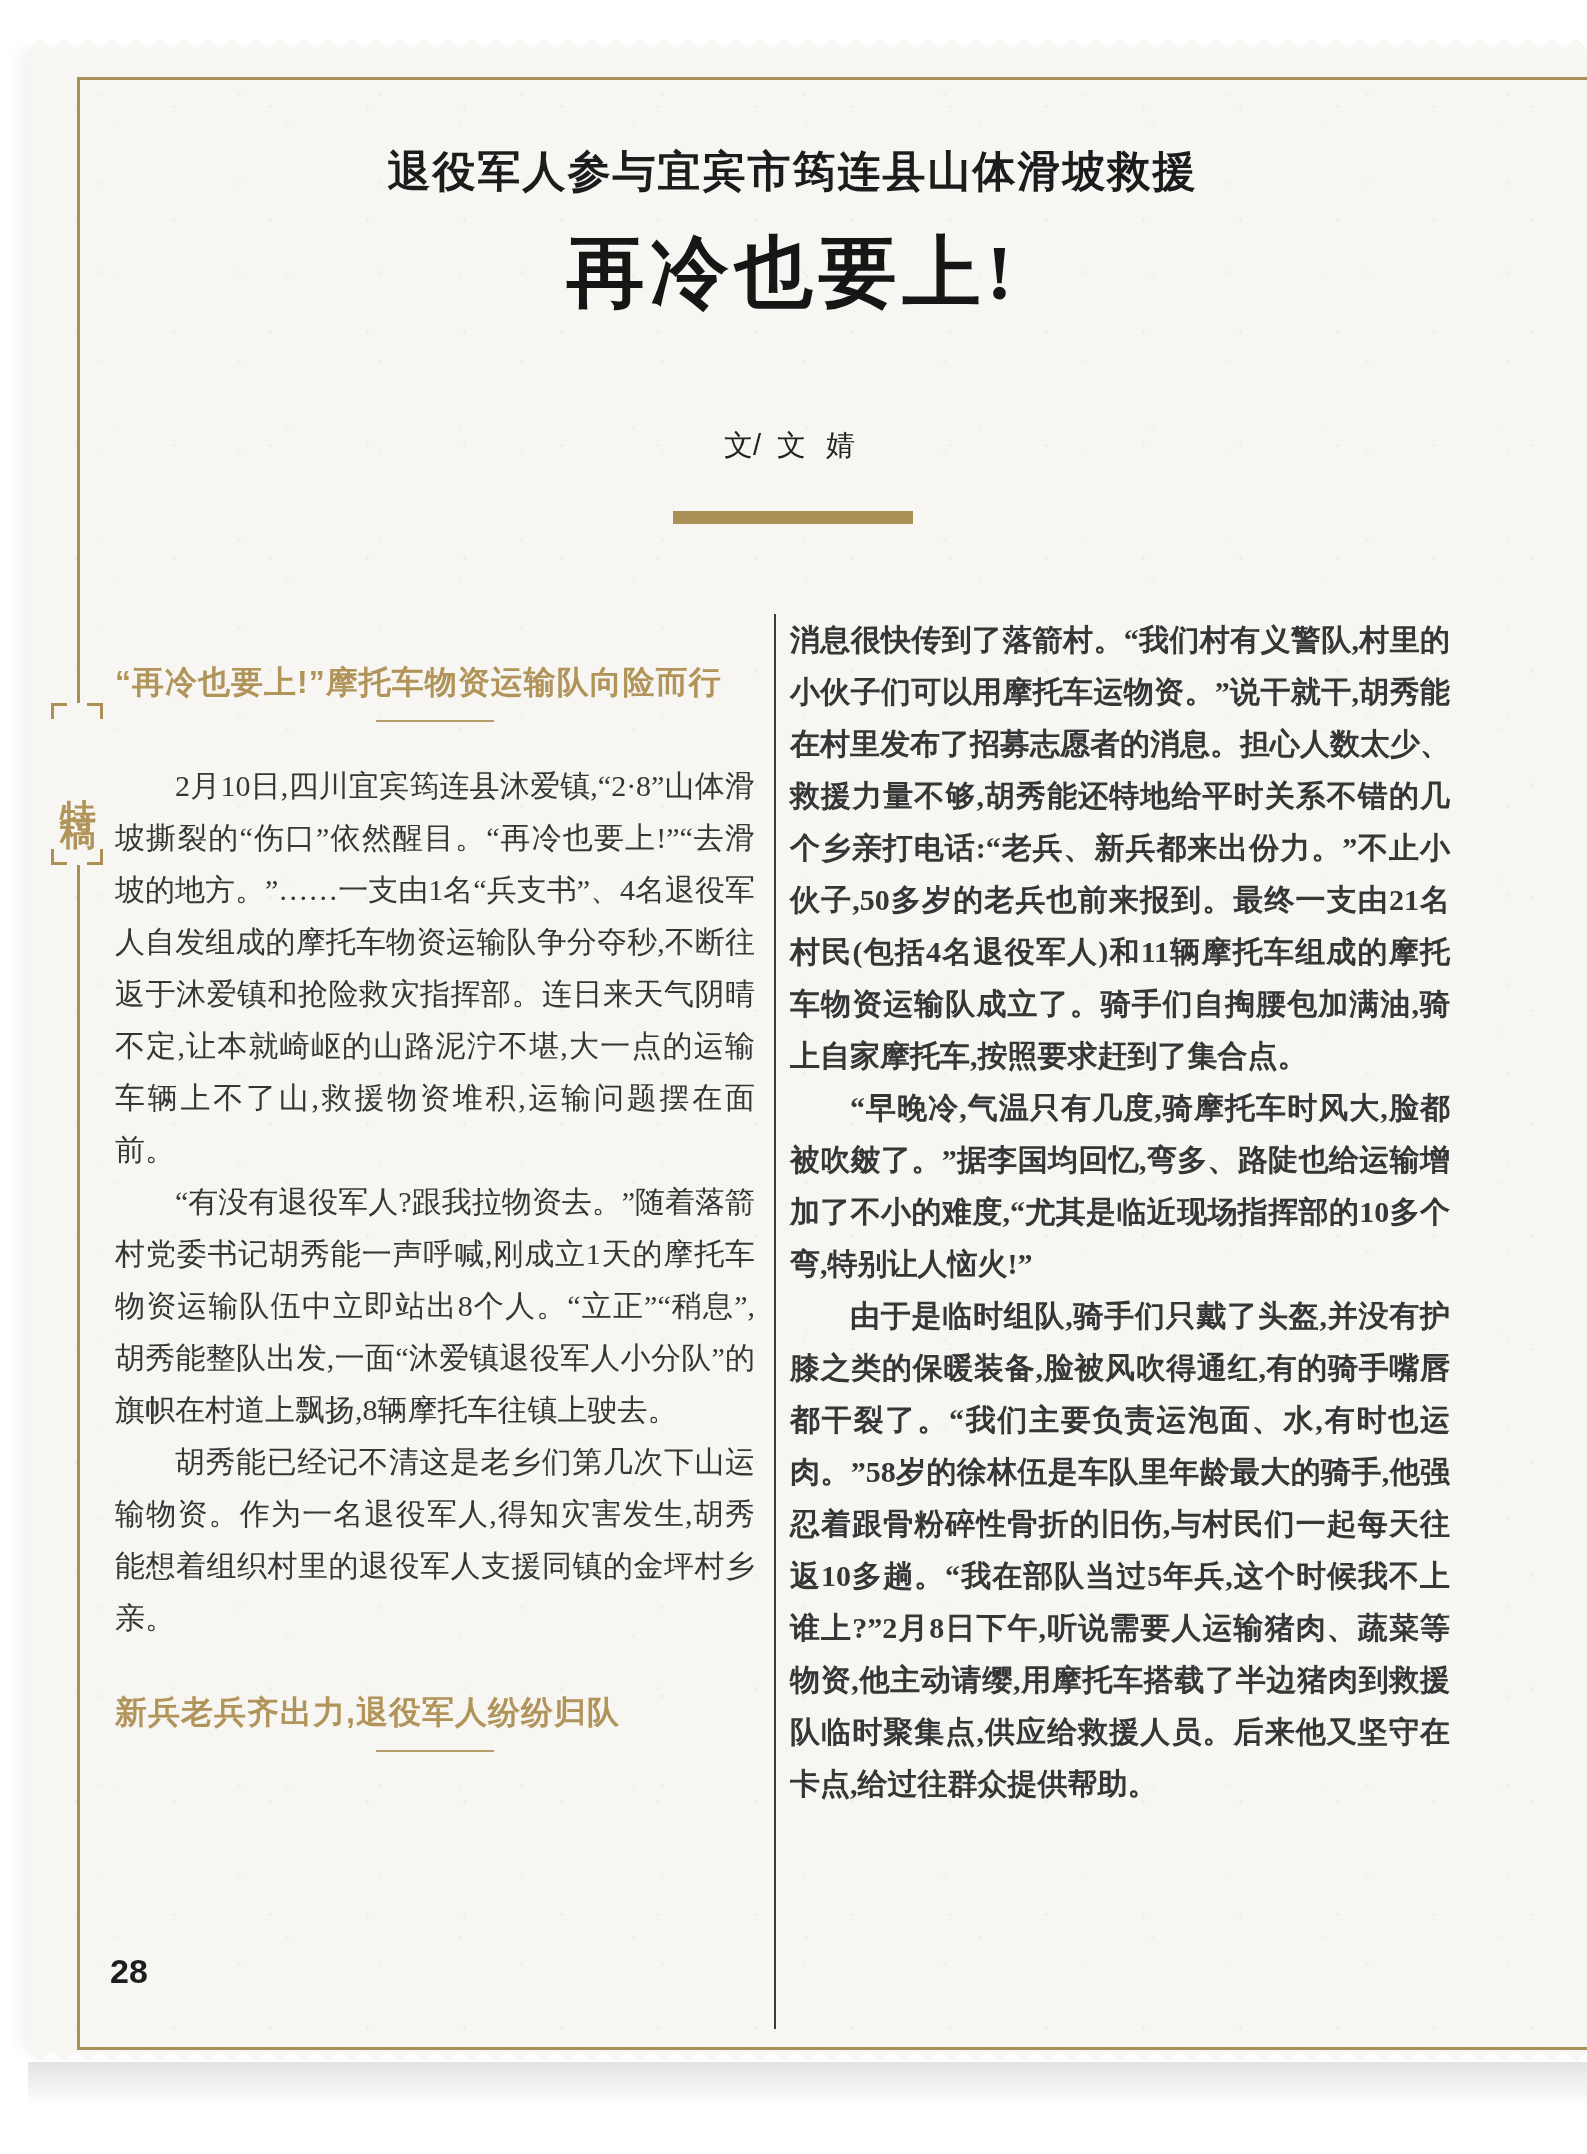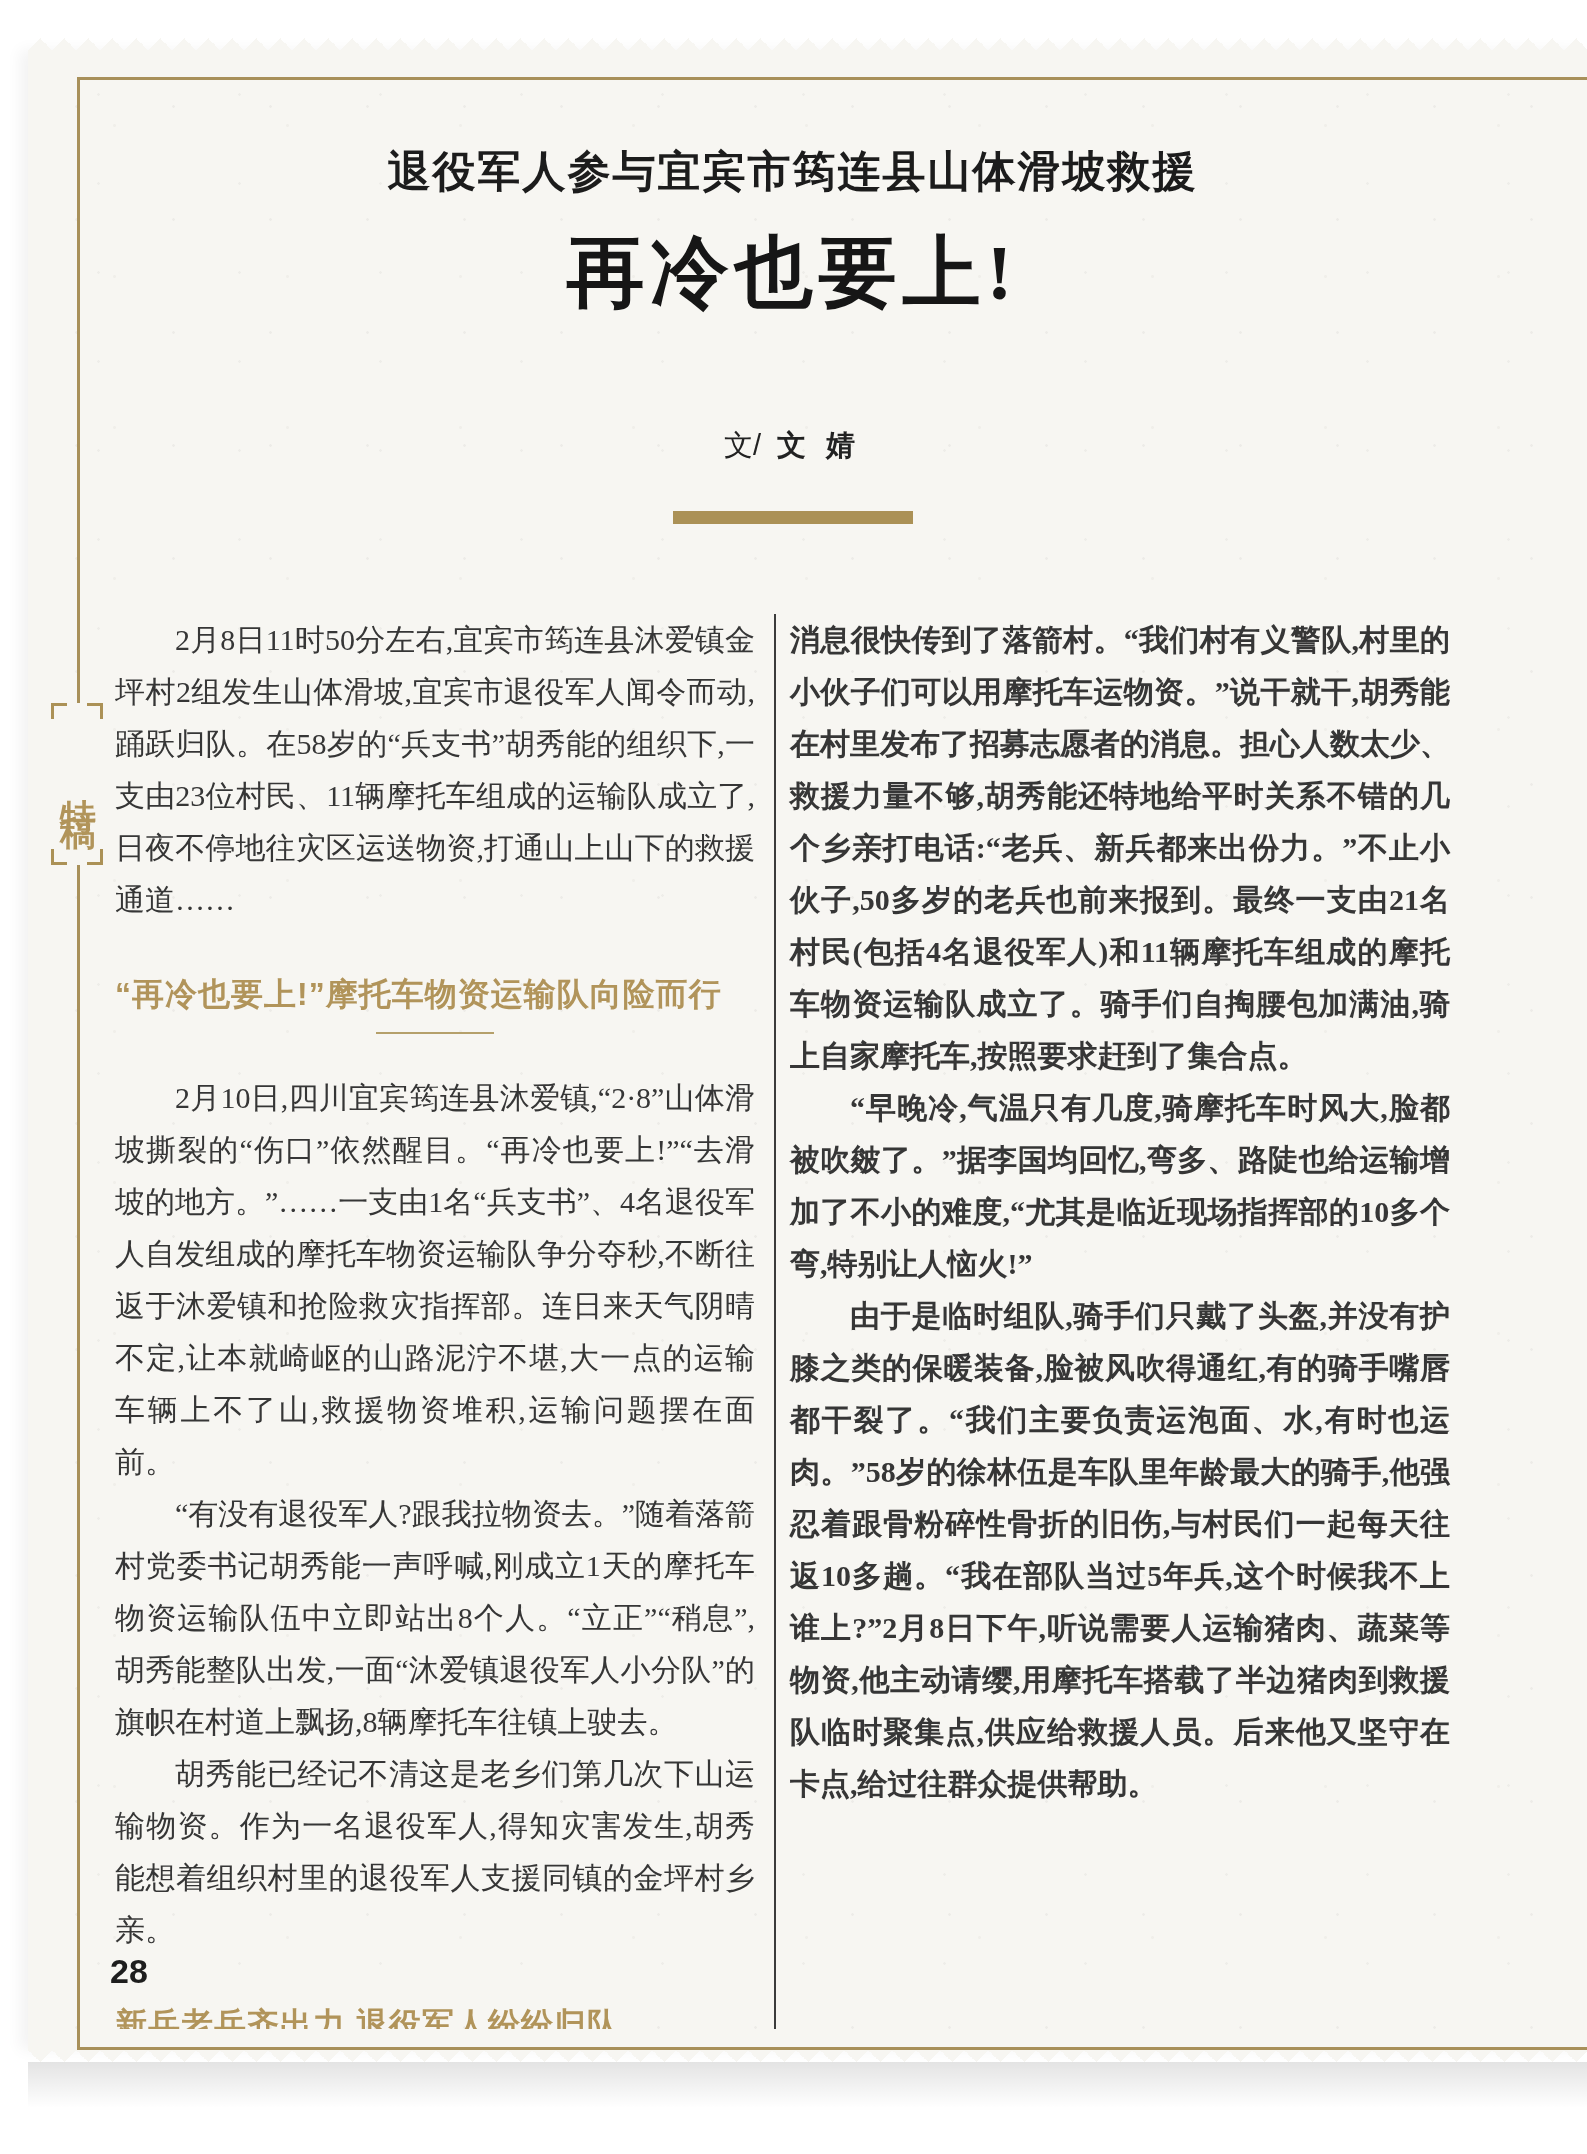--- a/index.html
+++ b/index.html
@@ -127,21 +127,21 @@
   }
   .byline {
     margin-top: 102px;
     text-align: center;
     font-size: 29px;
     line-height: 40px;
     color: #222;
     font-family: "Liberation Sans", "DejaVu Sans", sans-serif;
   }
   .byline .prefix { font-weight: 400; }
-  .byline .name { font-weight: 700; letter-spacing: 6px; margin-left: 16px; text-align: right; }
+  .byline .name { font-weight: 400; letter-spacing: 6px; margin-left: 16px; text-align: right; }
   .byline-rule {
     width: 240px;
     height: 13px;
     background: #ab9156;
     margin: 46px auto 0;
   }
 
   .columns {
     display: flex;
     margin-top: 90px;
@@ -213,21 +213,20 @@
 <div class="content">
   <div class="kicker">退役军人参与宜宾市筠连县山体滑坡救援</div>
   <div class="main-title">再冷也要上!</div>
   <div class="byline">
     <span class="prefix">文/</span><span class="name">文 婧</span>
   </div>
   <div class="byline-rule"></div>
 
   <div class="columns body-text">
     <div class="col-left">
-      <p class="indent">2月8日11时50分左右,宜宾市筠连县沐爱镇金坪村2组发生山体滑坡,宜宾市退役军人闻令而动,踊跃归队。在58岁的“兵支书”胡秀能的组织下,一支由23位村民、11辆摩托车组成的运输队成立了,日夜不停地往灾区运送物资,打通山上山下的救援通道……</p>
       <div class="section-heading">“再冷也要上!”摩托车物资运输队向险而行</div>
       <p class="indent">2月10日,四川宜宾筠连县沐爱镇,“2·8”山体滑坡撕裂的“伤口”依然醒目。“再冷也要上!”“去滑坡的地方。”……一支由1名“兵支书”、4名退役军人自发组成的摩托车物资运输队争分夺秒,不断往返于沐爱镇和抢险救灾指挥部。连日来天气阴晴不定,让本就崎岖的山路泥泞不堪,大一点的运输车辆上不了山,救援物资堆积,运输问题摆在面前。</p>
       <p class="indent">“有没有退役军人?跟我拉物资去。”随着落箭村党委书记胡秀能一声呼喊,刚成立1天的摩托车物资运输队伍中立即站出8个人。“立正”“稍息”,胡秀能整队出发,一面“沐爱镇退役军人小分队”的旗帜在村道上飘扬,8辆摩托车往镇上驶去。</p>
       <p class="indent">胡秀能已经记不清这是老乡们第几次下山运输物资。作为一名退役军人,得知灾害发生,胡秀能想着组织村里的退役军人支援同镇的金坪村乡亲。</p>
       <div class="section-heading">新兵老兵齐出力,退役军人纷纷归队</div>
 
     </div>
     <div class="col-divider"></div>
     <div class="col-right">
       <p>消息很快传到了落箭村。“我们村有义警队,村里的小伙子们可以用摩托车运物资。”说干就干,胡秀能在村里发布了招募志愿者的消息。担心人数太少、救援力量不够,胡秀能还特地给平时关系不错的几个乡亲打电话:“老兵、新兵都来出份力。”不止小伙子,50多岁的老兵也前来报到。最终一支由21名村民(包括4名退役军人)和11辆摩托车组成的摩托车物资运输队成立了。骑手们自掏腰包加满油,骑上自家摩托车,按照要求赶到了集合点。</p>

